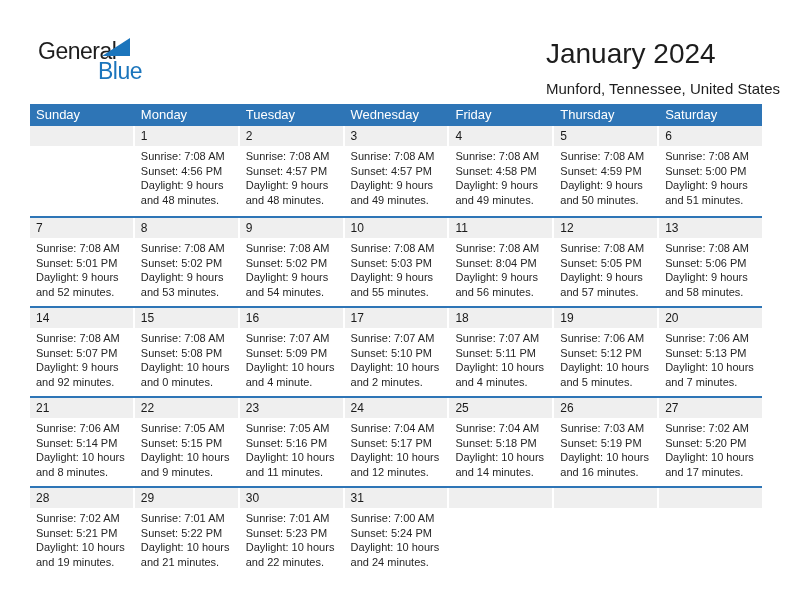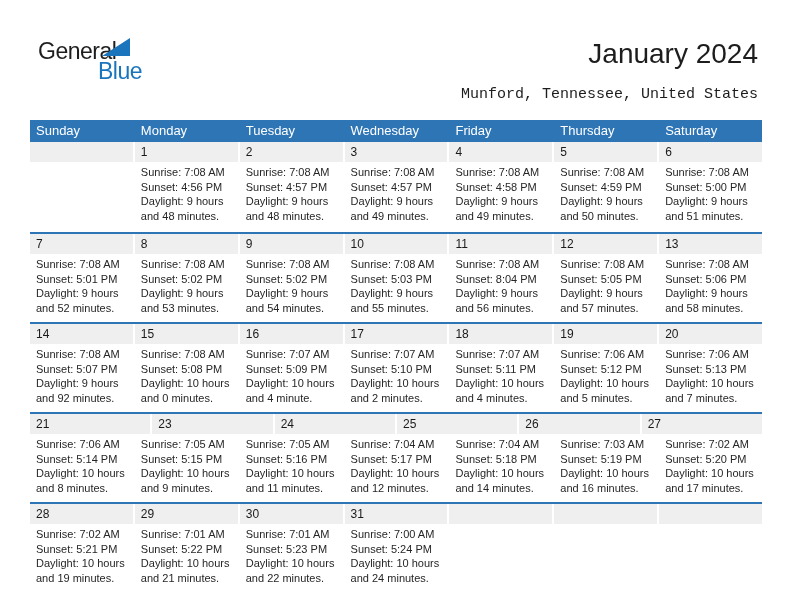--- a/index.html
+++ b/index.html
@@ -28,26 +28,26 @@
   }
   .logo-triangle{
     position:absolute;left:64px;top:-2px;width:28px;height:18px;
     background:var(--logo-blue);
     clip-path:polygon(100% 0,100% 100%,0 100%);
   }
   .logo-blue{
     display:block;font-size:23px;letter-spacing:-0.5px;
     color:var(--logo-blue);line-height:22px;margin-left:60px;margin-top:-2px;
   }
-  .titles{position:absolute;right:34px;top:38px;text-align:right;}
+  .titles{position:absolute;right:12px;top:38px;text-align:left;}
   .title{font-size:28px;color:#1d1d1d;line-height:32px;}
-  .subtitle{font-size:15px;color:#1d1d1d;margin-top:16px;font-family:Liberation Mono, monospace;}
+  .subtitle{font-size:15px;color:#1d1d1d;margin-top:10px;}
 
   
-  .calendar{position:absolute;left:30px;top:104px;width:732px;margin-top:16px;}
+  .calendar{position:absolute;left:30px;top:104px;width:732px;}
   .weekday-row{display:flex;background:var(--header-bg);height:22px;}
   .weekday-cell{
     flex:1;color:#fff;font-size:13px;line-height:22px;padding-left:6px;
     border-right:2px solid transparent;
   }
   .weekday-cell:last-child{border-right:none;}
 
   .week{height:90px;border-top:2px solid var(--divider);}
   .week:first-child{border-top:none;}
   .band{display:flex;height:20px;}
@@ -298,20 +298,23 @@
               <div class="line">and 7 minutes.</div>
             </div>
           </div>
         </div>
         <div class="week">
           <div class="band">
             <div class="band-cell">
               <div class="day-num">21</div>
             </div>
             <div class="band-cell">
+              <div class="day-num">22</div>
+            </div>
+            <div class="band-cell">
               <div class="day-num">23</div>
             </div>
             <div class="band-cell">
               <div class="day-num">24</div>
             </div>
             <div class="band-cell">
               <div class="day-num">25</div>
             </div>
             <div class="band-cell">
               <div class="day-num">26</div>

